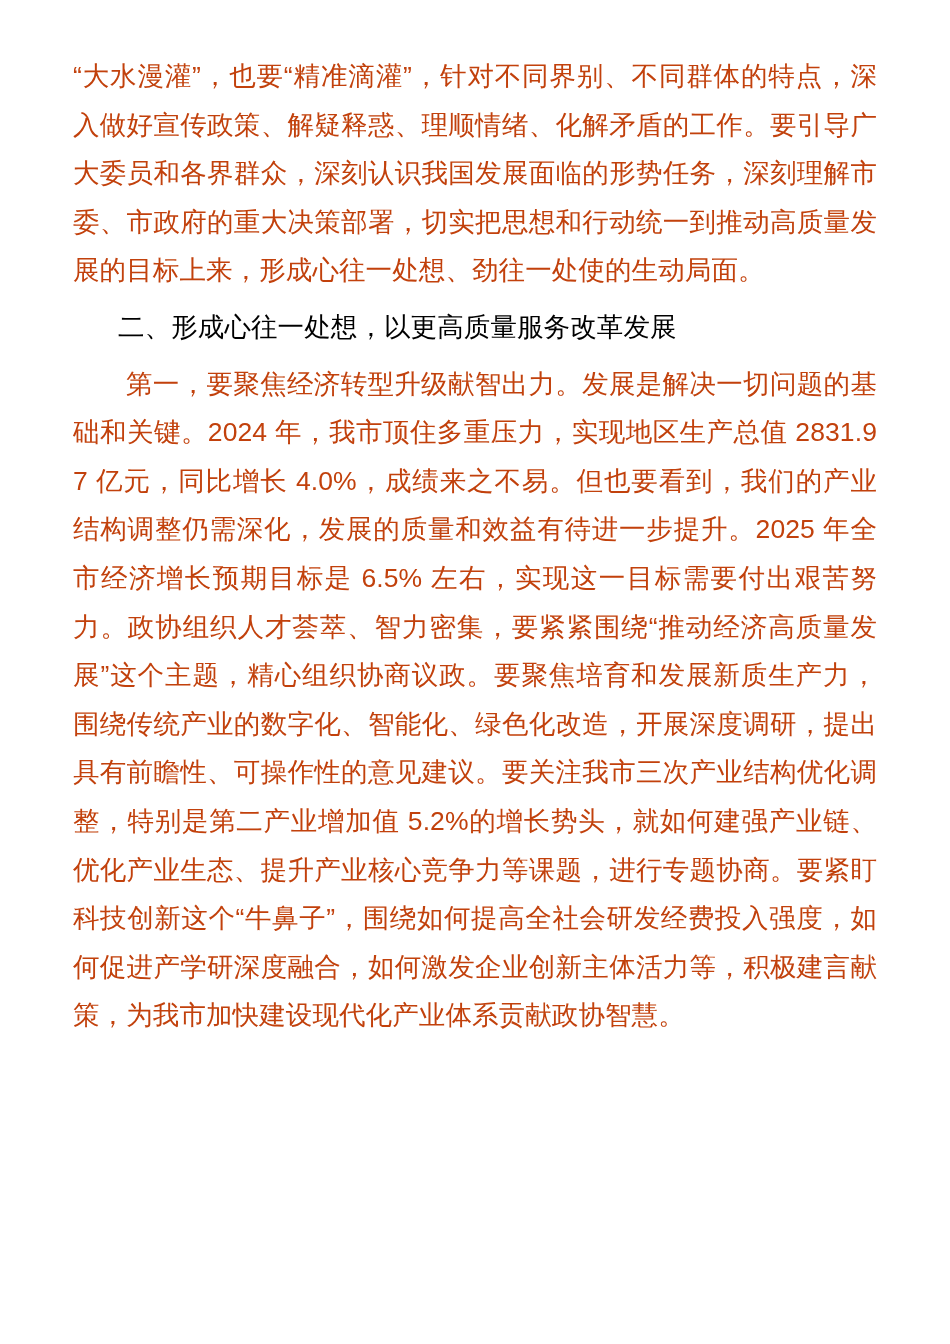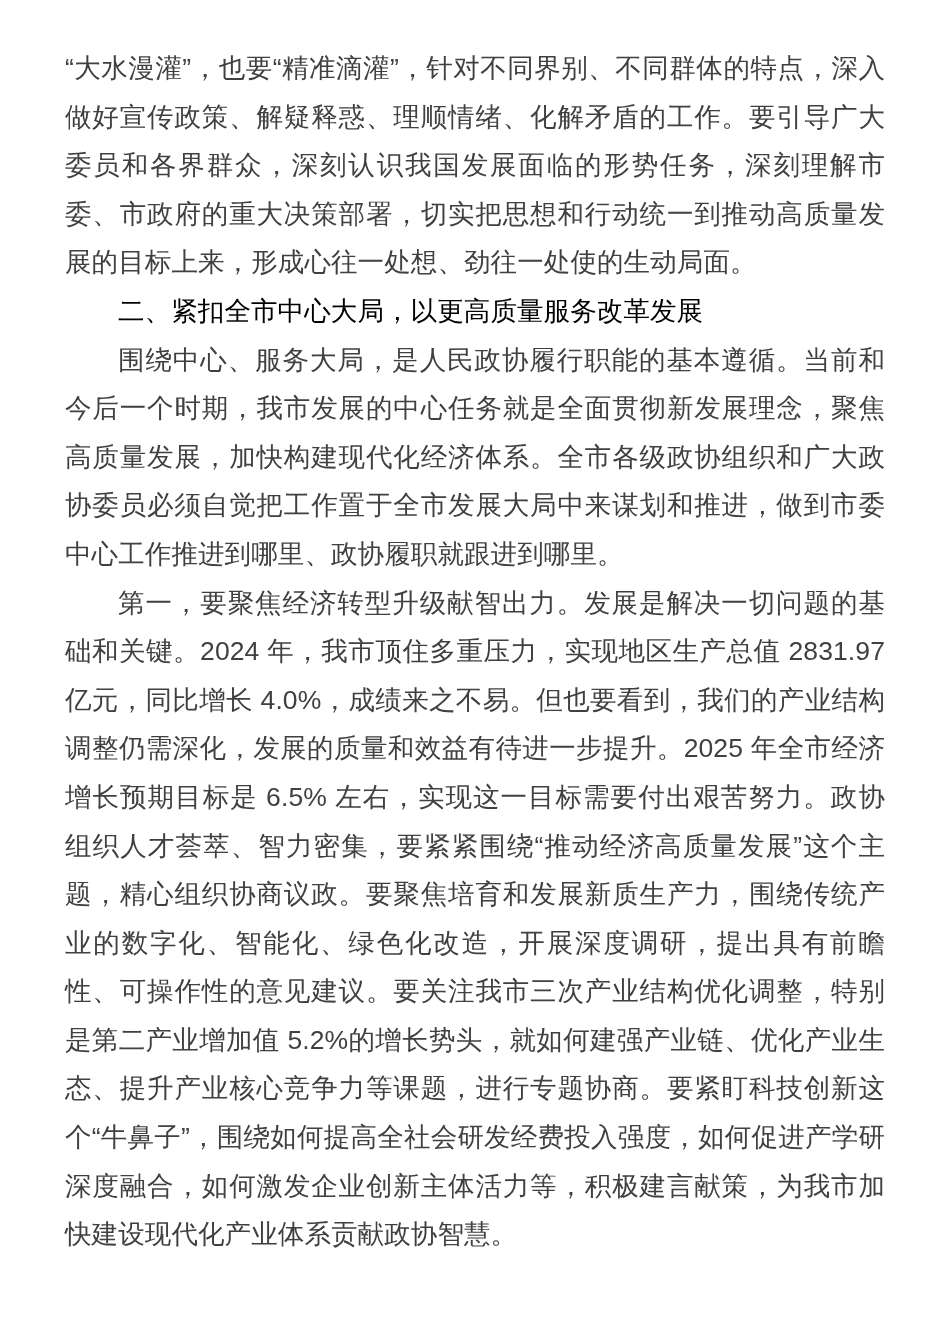--- a/index.html
+++ b/index.html
@@ -22,22 +22,22 @@
     box-sizing: border-box;
     padding: 44px 65px 0 65px;
   }
 
   .doc-body {
     width: 820px;
   }
 
   
   .para {
-    margin: 0;
-    color: #404040;
+    margin: 8px;
+    color: #c2410c;
     font-size: 26.5px;
     line-height: 48.6px;
     text-align: justify;
     text-justify: inter-character;
     text-align-last: left;
     letter-spacing: 0.1px;
     font-weight: 400;
     word-break: break-all;
     white-space: normal;
   }
@@ -69,20 +69,19 @@
   }
 </style>
 </head>
 <body>
 
 <div class="page">
   <div class="doc-body">
 
     <p class="para cont">“大水漫灌”，也要“精准滴灌”，针对不同界别、不同群体的特点，深入做好宣传政策、解疑释惑、理顺情绪、化解矛盾的工作。要引导广大委员和各界群众，深刻认识我国发展面临的形势任务，深刻理解市委、市政府的重大决策部署，切实把思想和行动统一到推动高质量发展的目标上来，形成心往一处想、劲往一处使的生动局面。</p>
 
-    <p class="heading">二、紧扣全市中心大局，以更高质量服务改革发展</p>
+    <p class="heading">二、形成心往一处想，以更高质量服务改革发展</p>
 
-    <p class="para indent">围绕中心、服务大局，是人民政协履行职能的基本遵循。当前和今后一个时期，我市发展的中心任务就是全面贯彻新发展理念，聚焦高质量发展，加快构建现代化经济体系。全市各级政协组织和广大政协委员必须自觉把工作置于全市发展大局中来谋划和推进，做到市委中心工作推进到哪里、政协履职就跟进到哪里。</p>
 
     <p class="para indent"><span class="b">第一，要聚焦经济转型升级献智出力。</span><span>发展是解决一切问题的基础和关键。2024 年，我市顶住多重压力，实现地区生产总值 2831.97 亿元，同比增长 4.0%，成绩来之不易。但也要看到，我们的产业结构调整仍需深化，发展的质量和效益有待进一步提升。2025 年全市经济增长预期目标是 6.5% 左右，实现这一目标需要付出艰苦努力。政协组织人才荟萃、智力密集，要紧紧围绕“推动经济高质量发展”这个主题，精心组织协商议政。要聚焦培育和发展新质生产力，围绕传统产业的数字化、智能化、绿色化改造，开展深度调研，提出具有前瞻性、可操作性的意见建议。要关注我市三次产业结构优化调整，特别是第二产业增加值 5.2%的增长势头，就如何建强产业链、优化产业生态、提升产业核心竞争力等课题，进行专题协商。要紧盯科技创新这个“牛鼻子”，围绕如何提高全社会研发经费投入强度，如何促进产学研深度融合，如何激发企业创新主体活力等，积极建言献策，为我市加快建设现代化产业体系贡献政协智慧。</span></p>
 
   </div>
 </div>
 
 </body></html>

